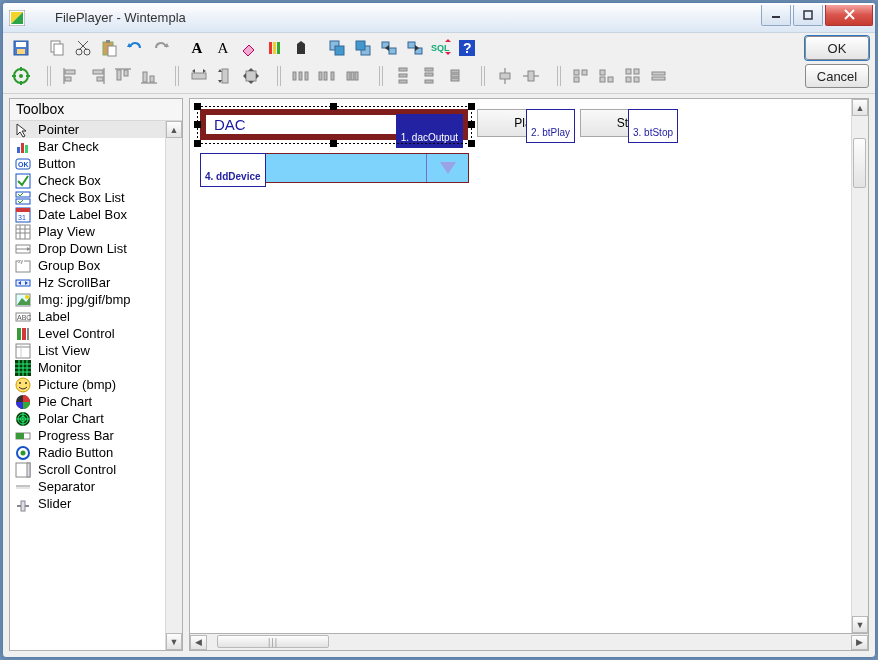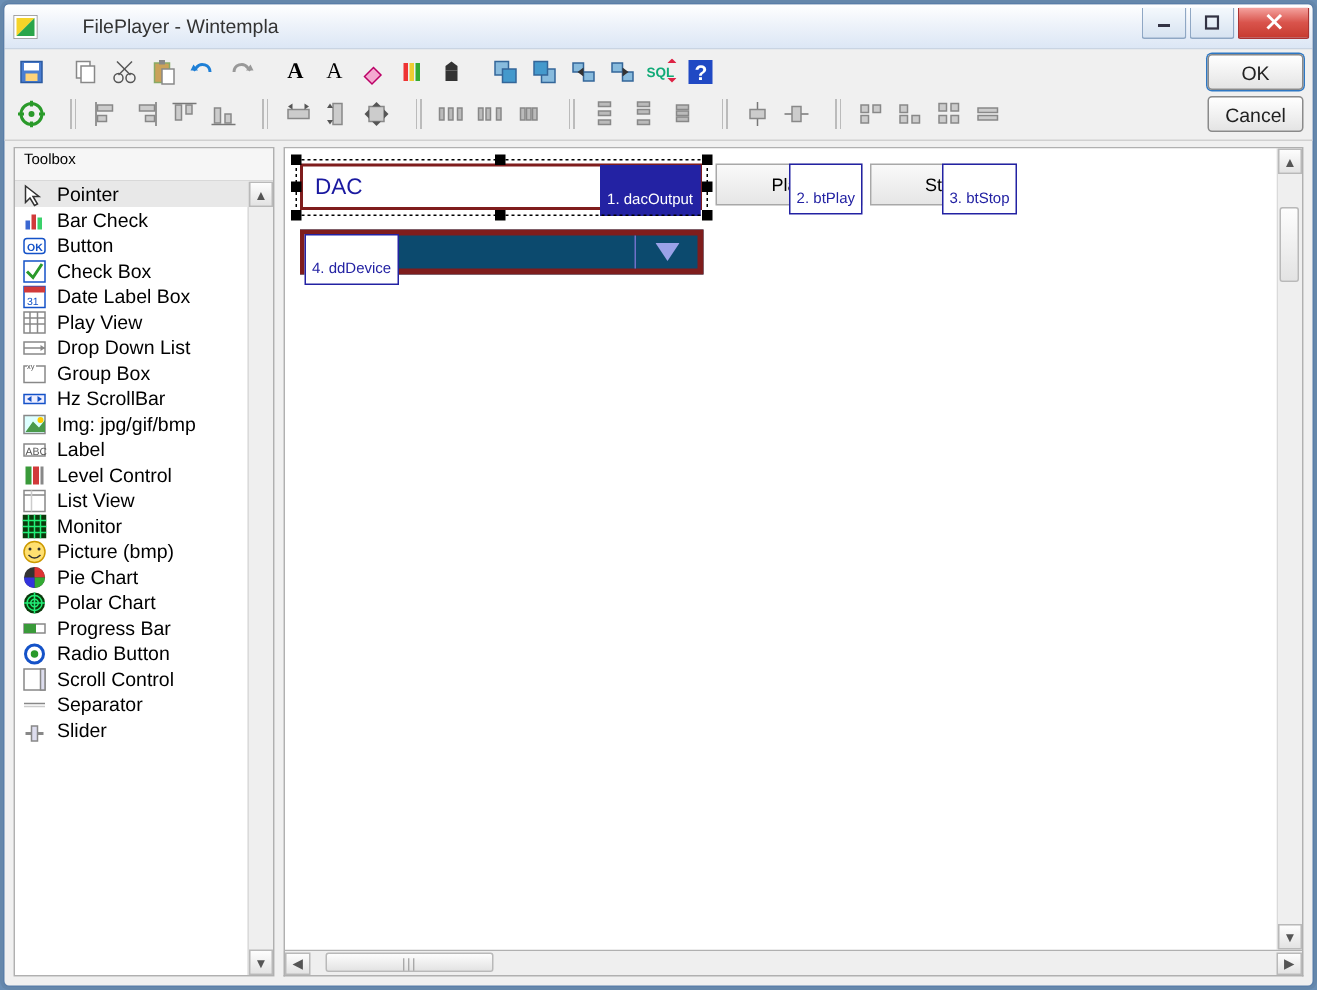--- a/index.html
+++ b/index.html
@@ -125,21 +125,21 @@
   }
   .toolbox {
     width: 174px;
   }
   .toolbox-header {
     flex-shrink:0;
     height: 22px;
     background:#f6f6f6;
     border-bottom:1px solid #d8d8d8;
     padding: 2px 6px;
-    font-size:10px;
+    font-size:14px;
   }
   .toolbox-list {
     position:relative;
     flex:1;
     overflow:hidden;
     display:flex;
   }
   .toolbox-items {
     flex:1;
     overflow:hidden;
@@ -234,30 +234,31 @@
     background:#2322a3;
     color:#fff;
     font-size:10px;
     padding:16px 4px;
     height:14px; line-height:14px;
     border:1px solid #2322a3;
   }
   .ctl.btn { }
   .ctl.btn .tag { background:#fff; color:#2322a3; border:1px solid #2322a3; }
   .ctl.dac {
-    border:2px solid #7f1d1d;
+    border:6px solid #7f1d1d;
     background:#fff;
     justify-content:flex-start;
     padding-left:8px;
     color:#1a19a0;
     font-size:15px;
   }
   .ctl.dd {
-    border:4px solid #7f1d1d;
-    background:#0c4a6e;
+    border:1px solid #7f1d1d;
+    background:#7dd3fc;
+    font-weight:bold;
   }
   .ctl.dd .tag { background:#fff; color:#2322a3; border:1px solid #2322a3; top:-1px; left:-1px; right:auto; }
   .ctl.dd .arrow {
     position:absolute; right:0; top:0; bottom:0; width:42px;
     border-left:1px solid #7070c8;
     display:flex;align-items:center;justify-content:center;
   }
   
   .handle {
     position:absolute; width:7px; height:7px; background:#000;
@@ -620,20 +621,31 @@
                 <svg width="16" height="16">
                   <rect x="1" y="1" width="14" height="14" fill="#fff" stroke="#1452c8"></rect>
                   <polyline points="3,8 7,12 13,3" fill="none" stroke="#2a9a2a" stroke-width="2"></polyline>
                 </svg>
               </span>
               <span>Check Box</span>
             </div>
             <div class="tbitem">
               <span class="ico">
                 <svg width="16" height="16">
+                  <rect x="1" y="2" width="14" height="5" fill="#fff" stroke="#1452c8"></rect>
+                  <polyline points="3,4 5,6 8,3" fill="none" stroke="#2a9a2a"></polyline>
+                  <rect x="1" y="9" width="14" height="5" fill="#fff" stroke="#1452c8"></rect>
+                  <polyline points="3,11 5,13 8,10" fill="none" stroke="#2a9a2a"></polyline>
+                </svg>
+              </span>
+              <span>Check Box List</span>
+            </div>
+            <div class="tbitem">
+              <span class="ico">
+                <svg width="16" height="16">
                   <rect x="1" y="1" width="14" height="14" fill="#fff" stroke="#1452c8"></rect>
                   <rect x="1" y="1" width="14" height="4" fill="#d13a3a"></rect>
                   <text x="3" y="13" font-size="7" fill="#1452c8">31</text>
                 </svg>
               </span>
               <span>Date Label Box</span>
             </div>
             <div class="tbitem">
               <span class="ico">
                 <svg width="16" height="16">

